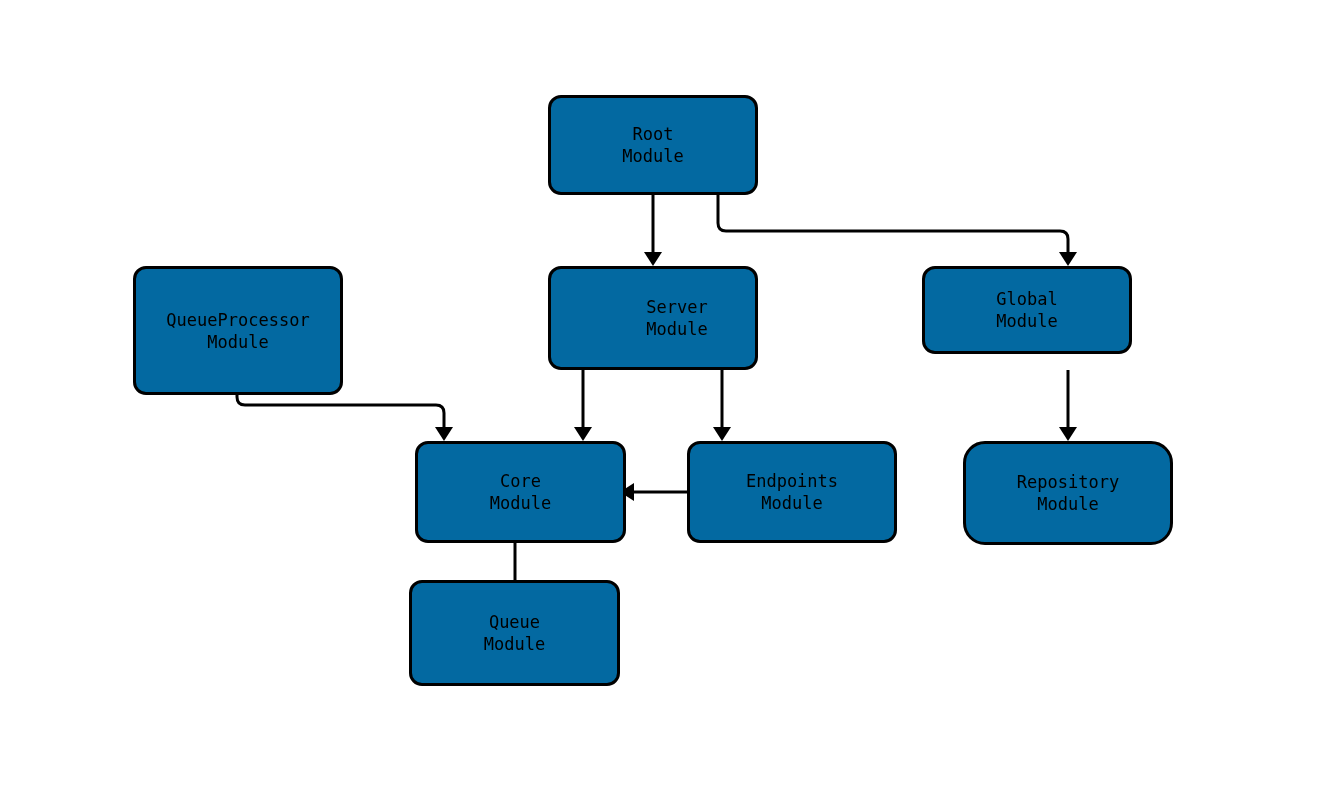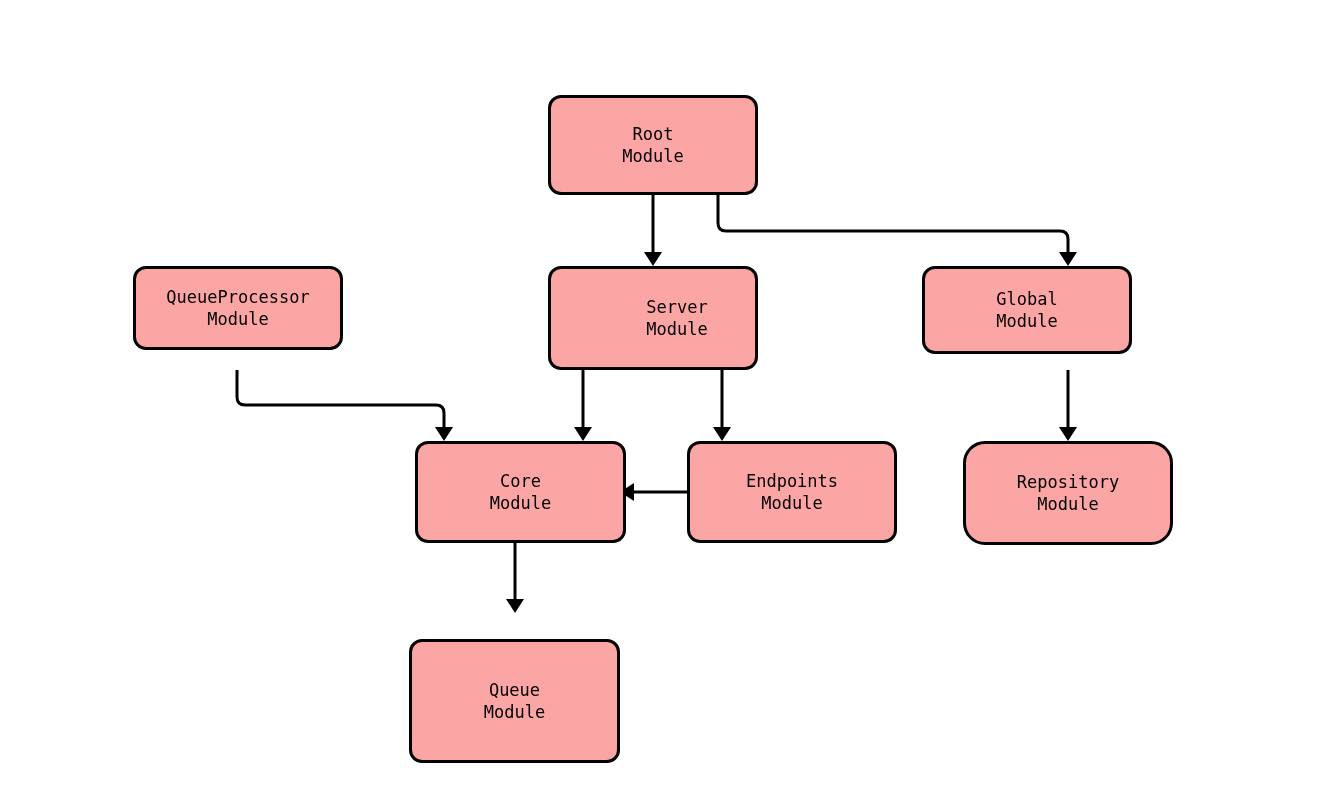--- a/index.html
+++ b/index.html
@@ -20,21 +20,21 @@
     position: absolute;
     left: 0;
     top: 0;
     width: 1337px;
     height: 809px;
     pointer-events: none;
   }
   .node {
     position: absolute;
     box-sizing: border-box;
-    background: #fca5a5;
+    background: #0369a1;
     border: 3px solid #000000;
     border-radius: 13px;
     display: flex;
     flex-direction: column;
     align-items: center;
     justify-content: center;
     z-index: 2;
   }
   .node-label {
     font-family: "DejaVu Sans Mono", "Liberation Mono", monospace;
@@ -76,21 +76,21 @@
         <polygon points="634,483 634,501 620,492" fill="#000000"></polygon>
         <polygon points="1059,427 1077,427 1068,441" fill="#000000"></polygon>
         <polygon points="506,599 524,599 515,613" fill="#000000"></polygon>
       </g>
   </svg>
 
   <div class="node" style="left: 548px; top: 95px; width: 210px; height: 100px; border-color: rgb(0, 0, 0); color: rgb(0, 0, 0);">
     <span class="node-label">Root
 Module</span>
   </div>
-  <div class="node" style="left: 133px; top: 266px; width: 210px; height: 84px; border-color: rgb(0, 0, 0); color: rgb(0, 0, 0);">
+  <div class="node" style="left: 133px; top: 266px; width: 210px; height: 129px; border-color: rgb(0, 0, 0); color: rgb(0, 0, 0);">
     <span class="node-label">QueueProcessor
 Module</span>
   </div>
   <div class="node" style="left: 548px; top: 266px; width: 210px; height: 104px; border-color: rgb(0, 0, 0); color: rgb(0, 0, 0); padding-left: 48px;">
     <span class="node-label">Server
 Module</span>
   </div>
   <div class="node" style="left: 922px; top: 266px; width: 210px; height: 88px; border-color: rgb(0, 0, 0); color: rgb(0, 0, 0);">
     <span class="node-label">Global
 Module</span>
@@ -100,18 +100,18 @@
 Module</span>
   </div>
   <div class="node" style="left: 687px; top: 441px; width: 210px; height: 102px; border-color: rgb(0, 0, 0); color: rgb(0, 0, 0);">
     <span class="node-label">Endpoints
 Module</span>
   </div>
   <div class="node" style="left: 963px; top: 441px; width: 210px; height: 104px; border-color: rgb(0, 0, 0); color: rgb(0, 0, 0); border-radius: 22px;">
     <span class="node-label">Repository
 Module</span>
   </div>
-  <div class="node" style="left: 409px; top: 639px; width: 211px; height: 124px; border-color: rgb(0, 0, 0); color: rgb(0, 0, 0);">
+  <div class="node" style="left: 409px; top: 580px; width: 211px; height: 106px; border-color: rgb(0, 0, 0); color: rgb(0, 0, 0);">
     <span class="node-label">Queue
 Module</span>
   </div>
 
 </div>
 
 </body></html>

